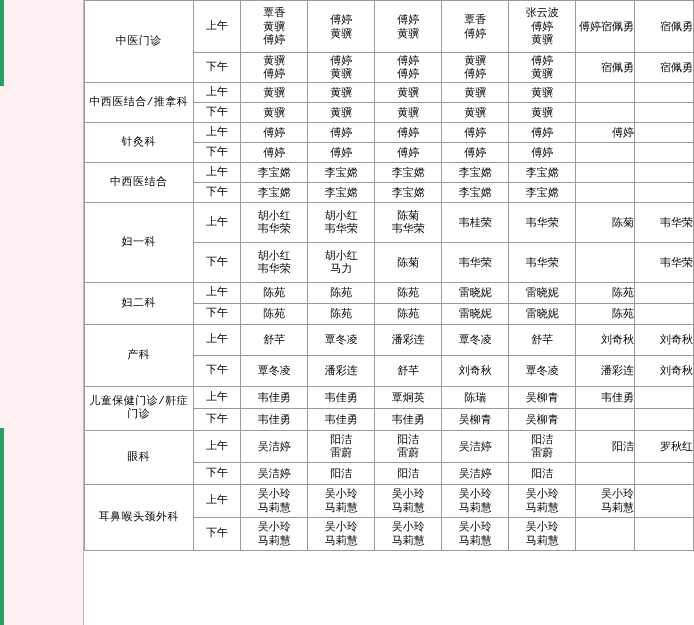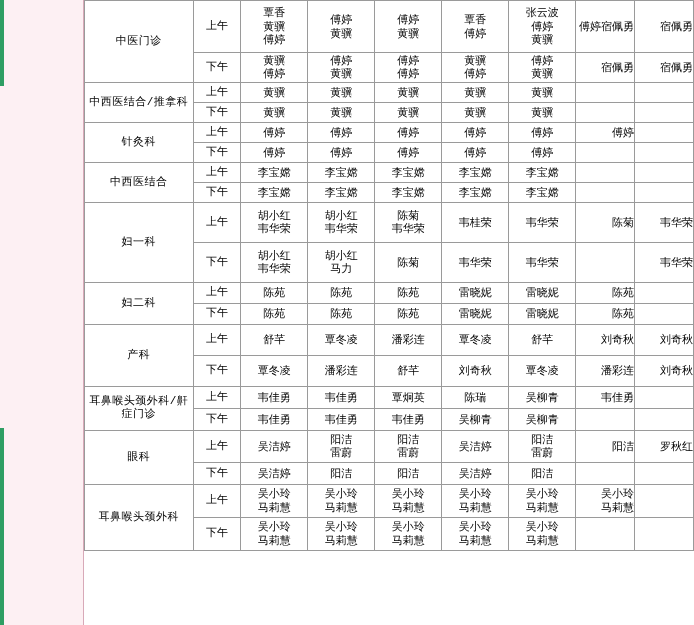--- a/index.html
+++ b/index.html
@@ -414,21 +414,21 @@
             <span class="nm">覃冬凌</span>
           </td>
           <td class="cell narrow">
             <span class="nm">潘彩连</span>
           </td>
           <td class="cell narrow">
             <span class="nm">刘奇秋</span>
           </td>
         </tr>
         <tr style="height: 22px;">
-          <td class="dept" rowspan="2">耳鼻喉头颈外科/鼾症门诊</td>
+          <td class="dept" rowspan="2">儿童保健门诊/鼾症门诊</td>
           <td class="ampm">上午</td>
           <td class="cell">
             <span class="nm">韦佳勇</span>
           </td>
           <td class="cell">
             <span class="nm">韦佳勇</span>
           </td>
           <td class="cell">
             <span class="nm">覃炯英</span>
           </td>

